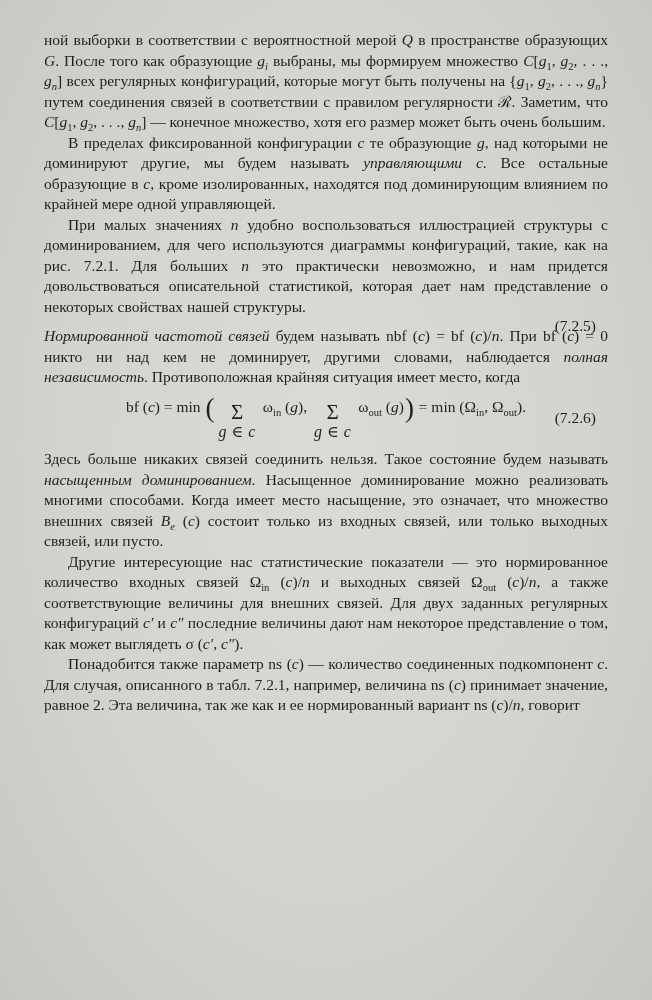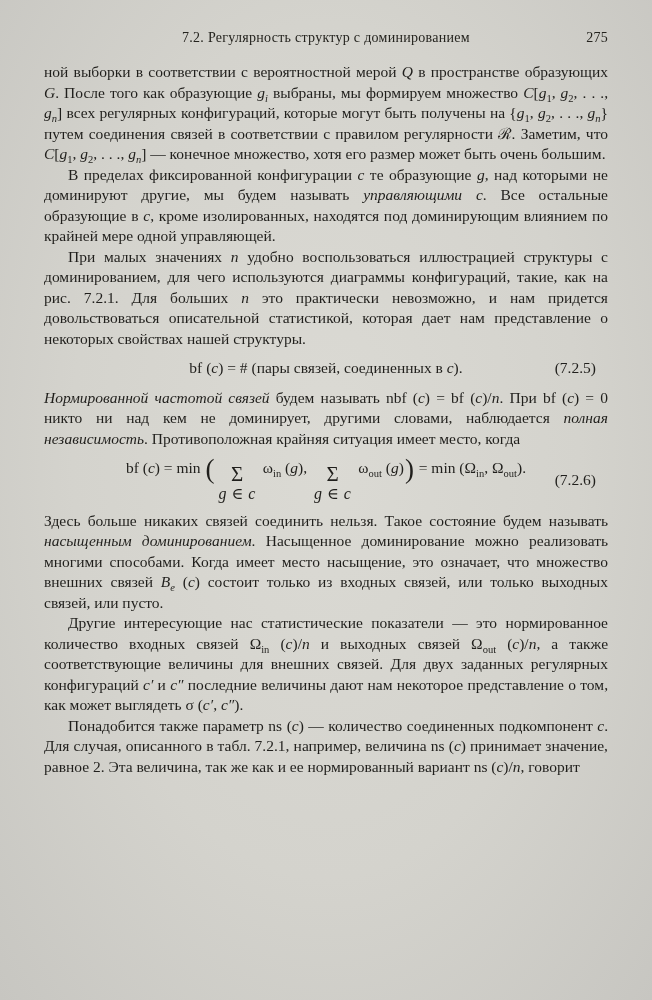--- a/index.html
+++ b/index.html
@@ -49,36 +49,31 @@
   }
   .bigop-sym{font-size:21px;}
   .bigop-under{font-size:16px;font-style:italic;margin-top:1px;letter-spacing:0.5px;}
   .bigparen{font-size:27px;vertical-align:-0.2em;padding:0 1px;}
 </style>
 </head>
 <body>
 
 <div class="page">
 
-  <header class="running-head">
-    <span class="run-title">7.2.  Регулярность структур с доминированием</span>
-    <span class="page-num">275</span>
-  </header>
 
   <main class="body-text">
 
     <p class="para"><span>ной выборки в соответствии с вероятностной мерой </span><span class="it">Q</span><span> в пространстве образующих </span><span class="it">G</span><span>. После того как образующие </span><span class="it">g</span><sub class="it">i</sub><span> выбраны, мы формируем множество </span><span class="it">C</span><span>[</span><span class="it">g</span><sub>1</sub><span>, </span><span class="it">g</span><sub>2</sub><span>, . . ., </span><span class="it">g</span><sub class="it">n</sub><span>] всех регулярных конфигураций, которые могут быть получены на {</span><span class="it">g</span><sub>1</sub><span>, </span><span class="it">g</span><sub>2</sub><span>, . . ., </span><span class="it">g</span><sub class="it">n</sub><span>} путем соединения связей в соответствии с правилом регулярности </span><span>ℛ</span><span>. Заметим, что </span><span class="it">C</span><span>[</span><span class="it">g</span><sub>1</sub><span>, </span><span class="it">g</span><sub>2</sub><span>, . . ., </span><span class="it">g</span><sub class="it">n</sub><span>] — конечное множество, хотя его размер может быть очень большим.</span></p>
 
     <p class="para indent"><span>В пределах фиксированной конфигурации </span><span class="it">c</span><span> те образующие </span><span class="it">g</span><span>, над которыми не доминируют другие, мы будем называть </span><span class="it">управляющими c</span><span>. Все остальные образующие в </span><span class="it">c</span><span>, кроме изолированных, находятся под доминирующим влиянием по крайней мере одной управляющей.</span></p>
 
     <p class="para indent"><span>При малых значениях </span><span class="it">n</span><span> удобно воспользоваться иллюстрацией структуры с доминированием, для чего используются диаграммы конфигураций, такие, как на рис. 7.2.1. Для больших </span><span class="it">n</span><span> это практически невозможно, и нам придется довольствоваться описательной статистикой, которая дает нам представление о некоторых свойствах нашей структуры.</span></p>
 
 
     <div class="equation">
-      <span class="eq-body"><span>bf (</span><span class="it">c</span><span>) = # (пары связей, соединенных в </span><span class="it">c</span><span>).</span></span>
       <span class="eq-num">(7.2.5)</span>
     </div>
 
     <p class="para"><span class="it">Нормированной частотой связей</span><span> будем называть nbf (</span><span class="it">c</span><span>) = bf (</span><span class="it">c</span><span>)/</span><span class="it">n</span><span>. При bf (</span><span class="it">c</span><span>) = 0 никто ни над кем не доминирует, другими словами, наблюдается </span><span class="it">полная независимость</span><span>. Противоположная крайняя ситуация имеет место, когда</span></p>
 
     <div class="equation">
       <span class="eq-body"><span>bf (</span><span class="it">c</span><span>) = min </span><span class="bigparen">(</span><span class="bigop">
             <span class="bigop-sym">Σ</span>
             <span class="bigop-under">g ∈ c</span>
           </span><span> ω</span><sub>in</sub><span> (</span><span class="it">g</span><span>),  </span><span class="bigop">

